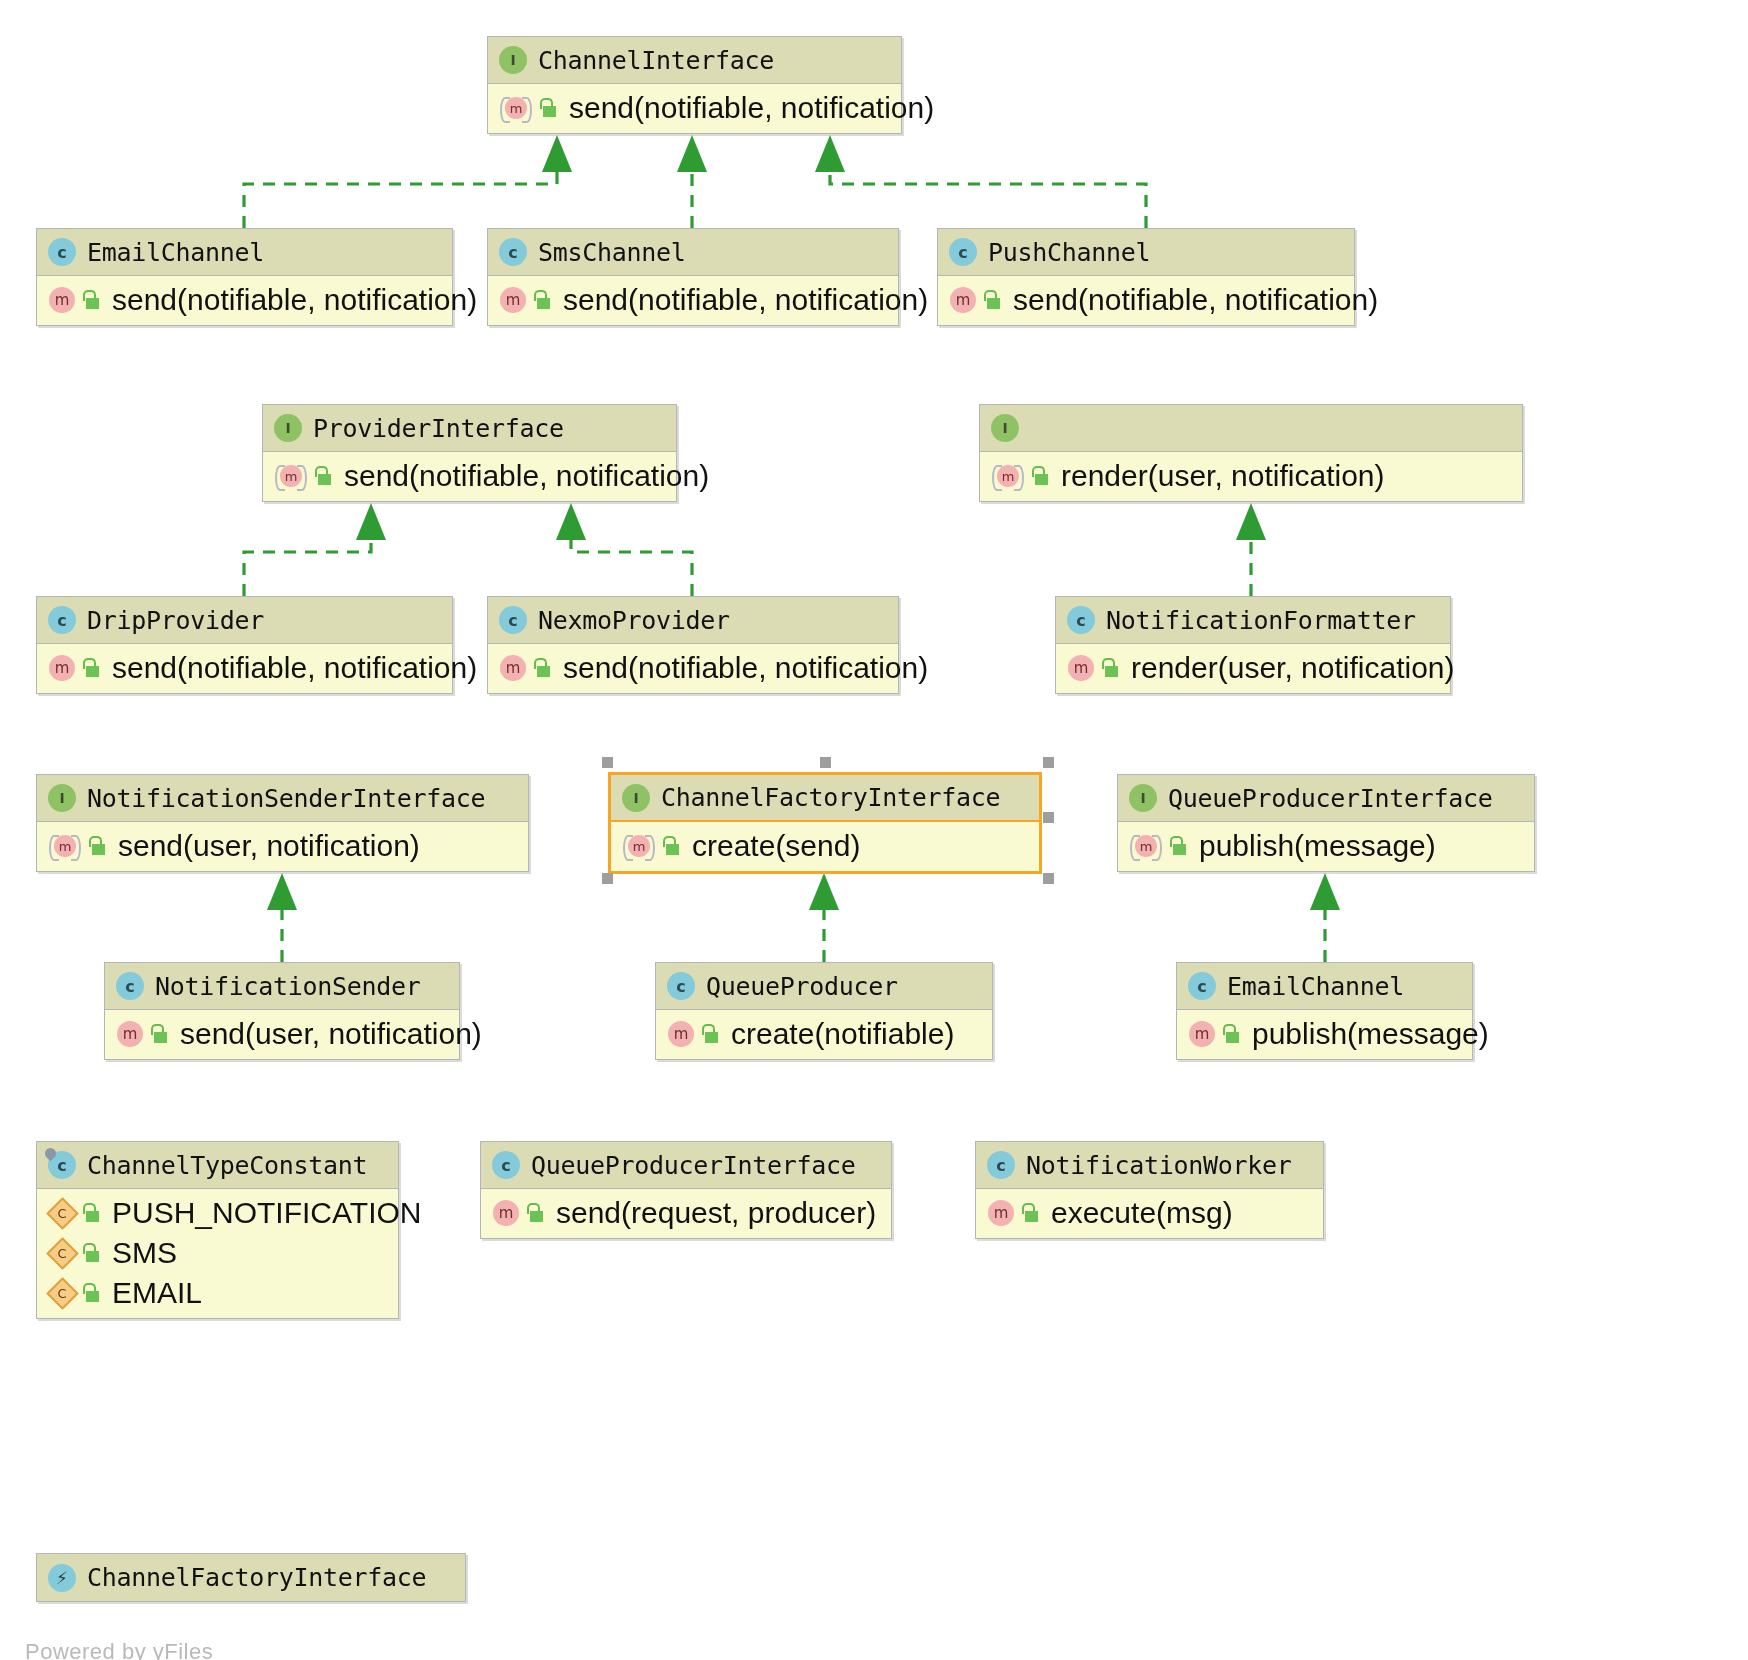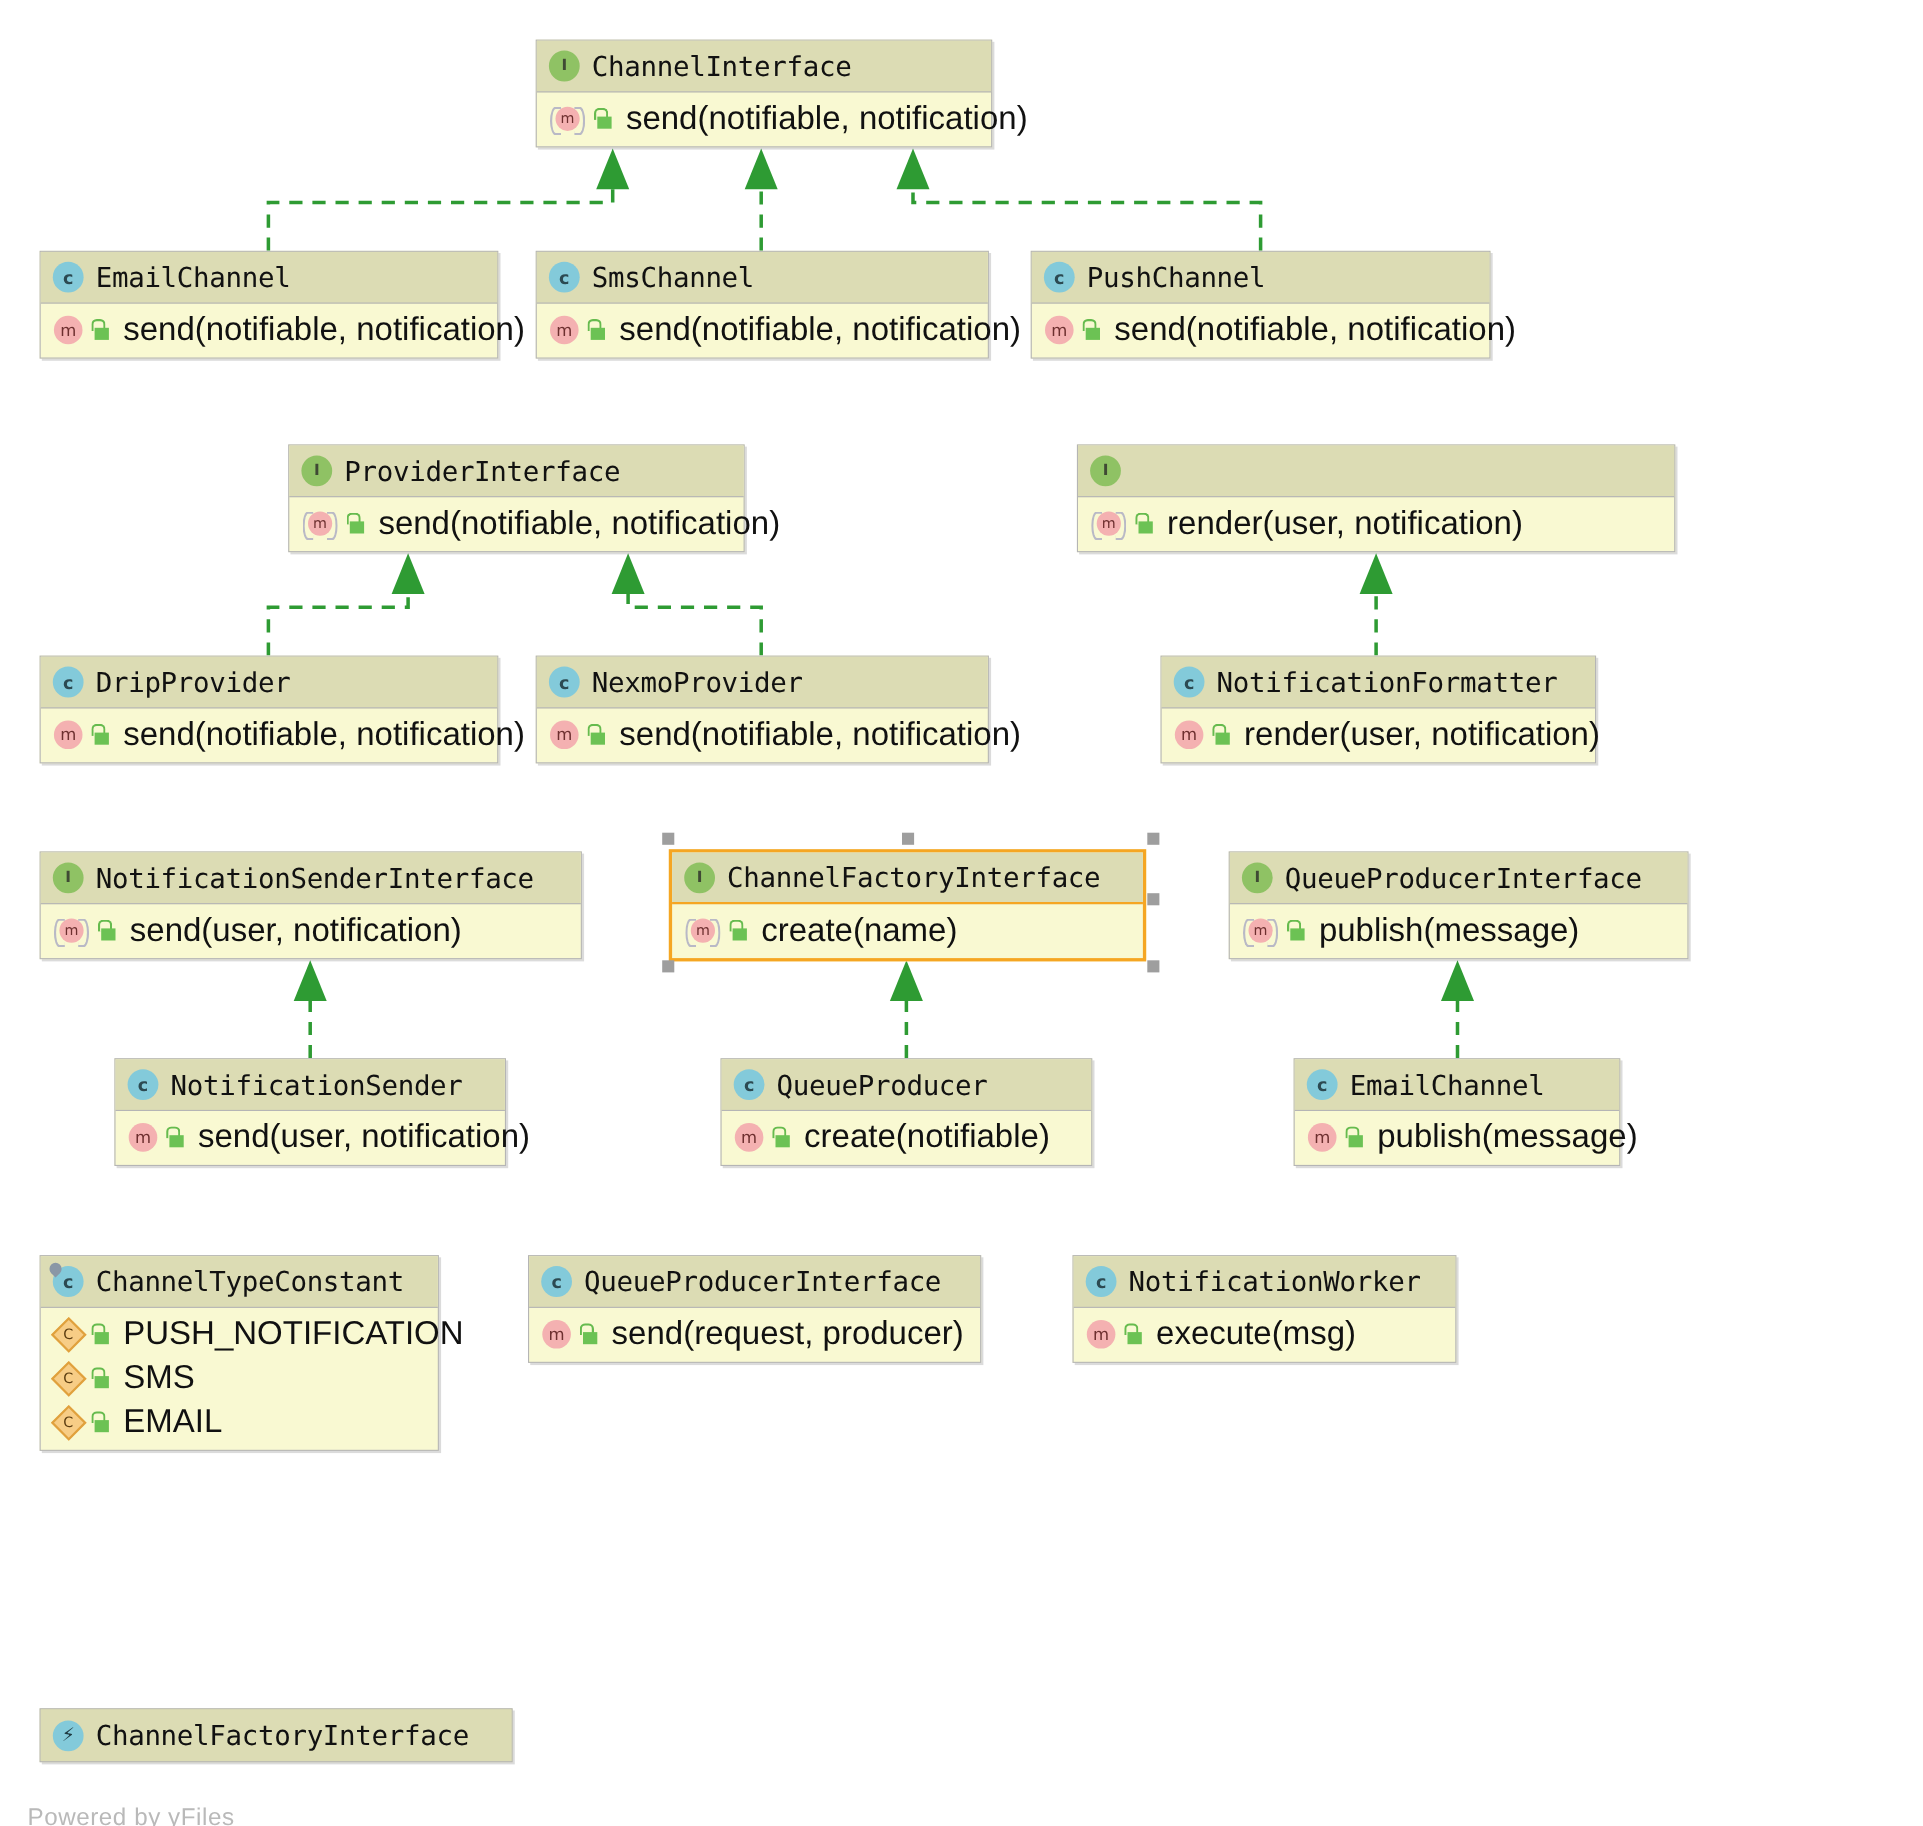--- a/index.html
+++ b/index.html
@@ -425,21 +425,21 @@
     </div>
     <div class="node-body">
       <div class="member">
         <span class="ic ic-member abstract">
             <span class="abs-inner">m</span>
           </span>
         <span class="ic ic-lock">
             <span class="shackle"></span>
             <span class="body"></span>
           </span>
-        <span class="member-text">create(name)</span>
+        <span class="member-text">create(send)</span>
       </div>
     </div>
   </div>
 
   <div class="handle" style="left:602px; top:757px;"></div>
   <div class="handle" style="left:820px; top:757px;"></div>
   <div class="handle" style="left:1043px; top:757px;"></div>
   <div class="handle" style="left:1043px; top:812px;"></div>
   <div class="handle" style="left:602px; top:873px;"></div>
   <div class="handle" style="left:1043px; top:873px;"></div>

